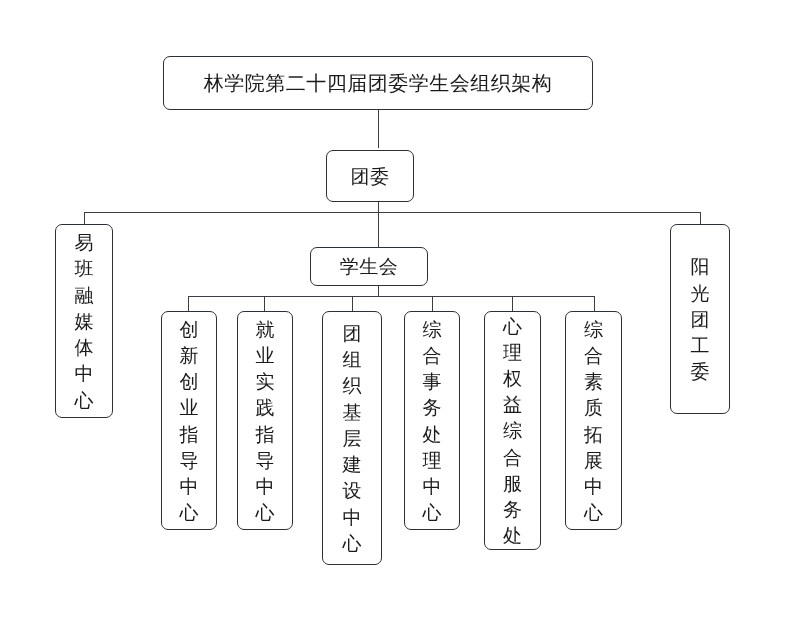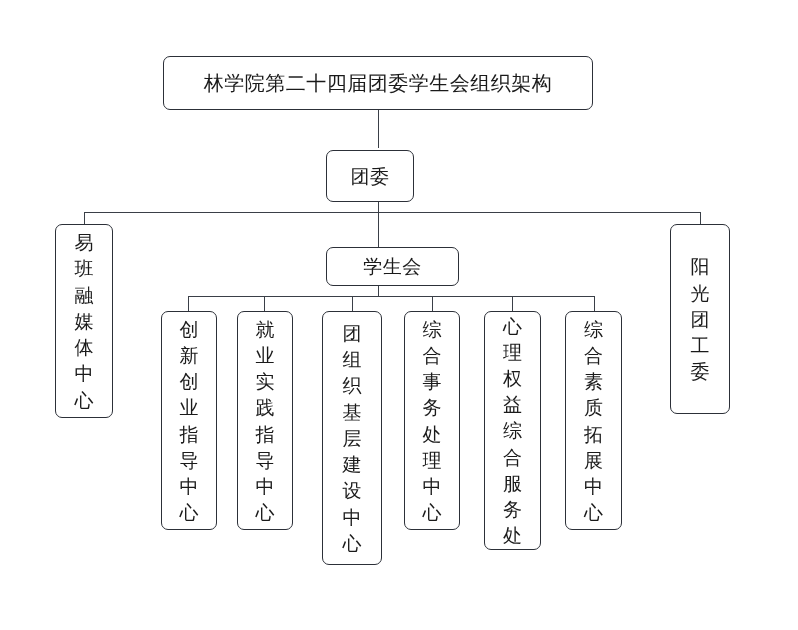--- a/index.html
+++ b/index.html
@@ -104,21 +104,21 @@
         <span>易</span>
         <span>班</span>
         <span>融</span>
         <span>媒</span>
         <span>体</span>
         <span>中</span>
         <span>心</span>
       </span>
   </div>
 
-  <div class="node horiz" style="left:326px; top:247px; width:133px; height:39px;">
+  <div class="node horiz" style="left:310px; top:247px; width:118px; height:39px;">
     <span>学生会</span>
   </div>
 
   <div class="node vert" style="left:670px; top:224px; width:60px; height:190px;">
     <span class="vtext">
         <span>阳</span>
         <span>光</span>
         <span>团</span>
         <span>工</span>
         <span>委</span>

